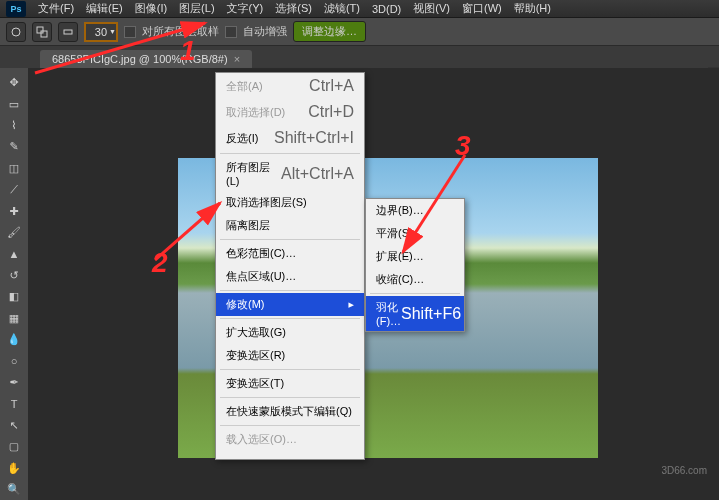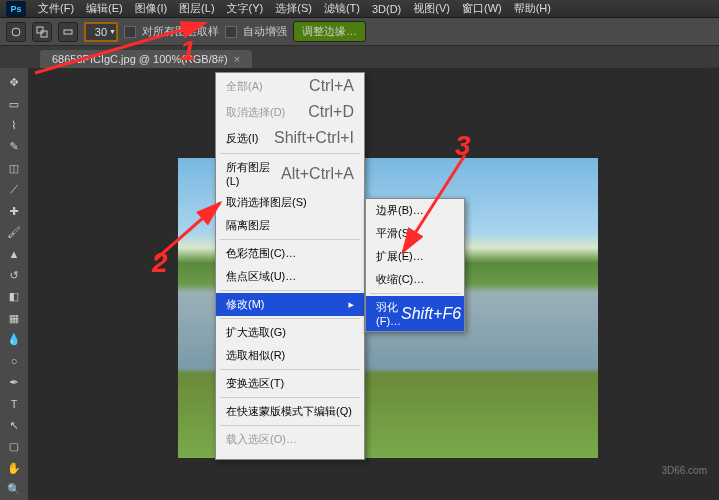--- a/index.html
+++ b/index.html
@@ -150,21 +150,21 @@
     </div>
     <div class="ctx-sep"></div>
     <div class="ctx-item sel arrow-r">
       <span>修改(M)</span>
     </div>
     <div class="ctx-sep"></div>
     <div class="ctx-item">
       <span>扩大选取(G)</span>
     </div>
     <div class="ctx-item">
-      <span>选取相似(R)</span>
+      <span>变换选区(R)</span>
     </div>
     <div class="ctx-sep"></div>
     <div class="ctx-item">
       <span>变换选区(T)</span>
     </div>
     <div class="ctx-sep"></div>
     <div class="ctx-item">
       <span>在快速蒙版模式下编辑(Q)</span>
     </div>
     <div class="ctx-sep"></div>
@@ -182,21 +182,21 @@
     </div>
     <div class="ctx-item">
       <span>扩展(E)…</span>
     </div>
     <div class="ctx-item">
       <span>收缩(C)…</span>
     </div>
     <div class="ctx-sep"></div>
     <div class="ctx-item sel">
       <span>羽化(F)…</span>
-      <span class="ctx-shortcut" style="color: rgb(255, 255, 255); font-style: italic;">Shift+F6</span>
+      <span class="ctx-shortcut" style="color: rgb(255, 255, 255);">Shift+F6</span>
     </div>
   </div>
 
 <svg class="arrow" style="left:30px; top:18px;" width="190" height="60">
   <defs>
       <marker id="ah1" markerWidth="10" markerHeight="10" refX="8" refY="3" orient="auto">
         <path d="M0,0 L9,3 L0,6 Z" fill="#ff2a2a"></path>
       </marker>
     </defs>
   <line x1="5" y1="55" x2="175" y2="5" stroke="#ff2a2a" stroke-width="3" marker-end="url(#ah1)"></line>

